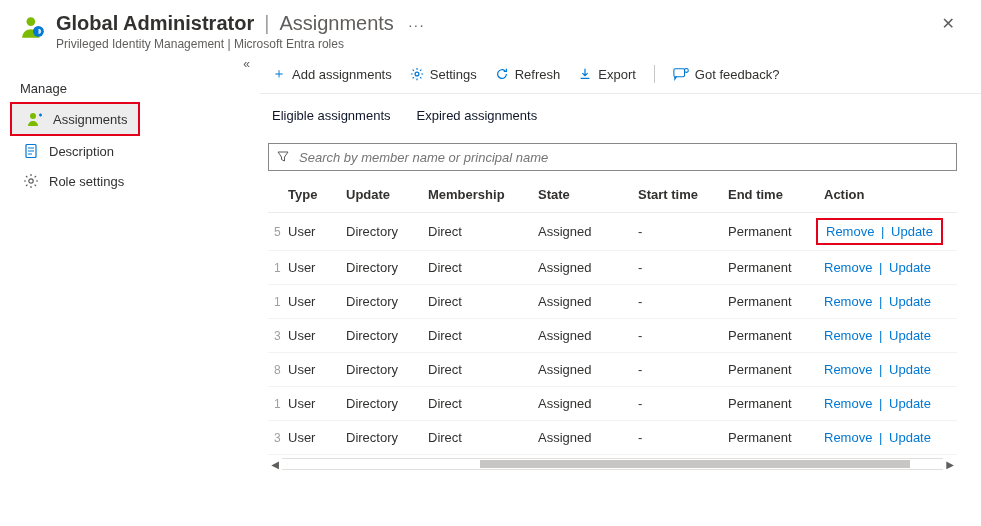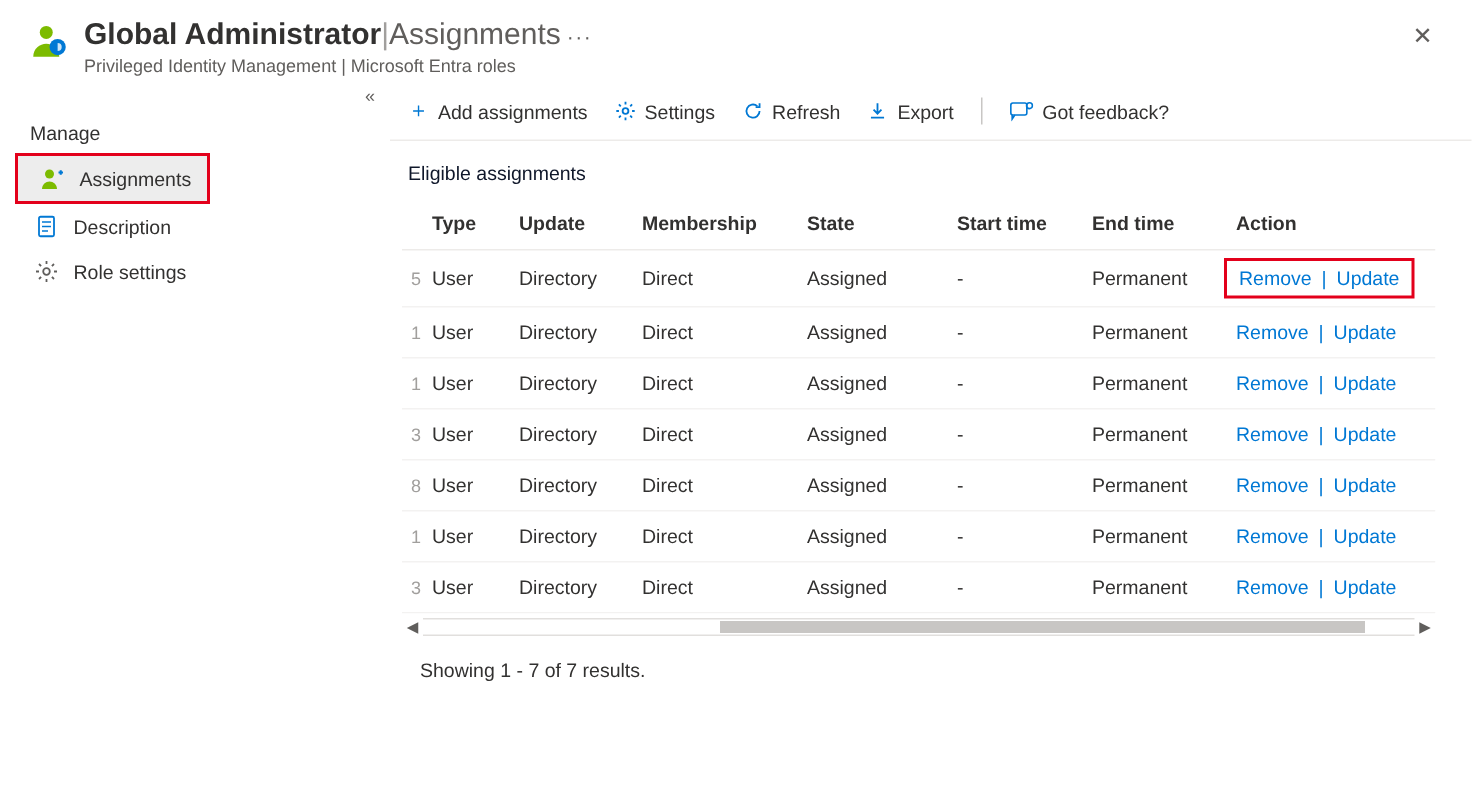--- a/index.html
+++ b/index.html
@@ -18,21 +18,21 @@
     align-items: flex-start;
     padding: 12px 20px 4px 20px;
   }
   .header-icon {
     width: 26px; height: 26px;
     margin-right: 10px;
     margin-top: 2px;
     flex-shrink: 0;
   }
   .header-titles { flex: 1; }
-  .title-line { display: flex; align-items: baseline; }
+  .title-line { display: flex; align-items: baseline; gap: 10px; }
   .title-main { font-size: 20px; font-weight: 600; color: #323130; }
   .title-sep { font-size: 20px; color: #a19f9d; font-weight: 300; }
   .title-sub { font-size: 20px; color: #605e5c; font-weight: 400; }
   .title-dots { color: #605e5c; letter-spacing: 1px; font-size: 14px; padding-left: 4px; }
   .breadcrumb {
     font-size: 12px;
     color: #605e5c;
     margin-top: 2px;
   }
   .close-x {
@@ -296,22 +296,31 @@
               <path d="M4 10l-2 3v-3" fill="none" stroke="#0078d4" stroke-width="1.2"></path>
               <circle cx="15" cy="3" r="2.2" fill="none" stroke="#0078d4" stroke-width="1.2"></circle>
             </svg>
         </span>
         <span>Got feedback?</span>
       </div>
     </div>
 
     <div class="tabs" id="tabs-container">
         <div class="tab">Eligible assignments</div>
-      </div>
-
+        <div class="tab">Expired assignments</div>
+      </div>
+
+    <div class="search-box">
+      <span>
+        <svg width="12" height="12" viewBox="0 0 12 12">
+            <path d="M1 1h10L7.5 6v4l-3-1.5V6z" fill="none" stroke="#605e5c" stroke-width="1"></path>
+          </svg>
+      </span>
+      <input type="text" placeholder="Search by member name or principal name" style="">
+    </div>
 
     <div class="table-wrap">
       <table class="grid">
         <thead>
             <tr id="header-row">
               <th class="col-idx"></th>
               <th style="width: 58px;">Type</th>
               <th style="width: 82px;">Update</th>
               <th style="width: 110px; margin-left: 28px;">Membership</th>
               <th style="width: 100px;">State</th>
@@ -396,15 +405,14 @@
     </div>
 
     <div class="h-scroll">
       <div class="arrow">◀</div>
       <div class="track">
           <div class="thumb"></div>
         </div>
       <div class="arrow">▶</div>
     </div>
 
-    <div class="result-count">Showing 1 - 7 of 7 results.</div>
   </div>
 </div>
 
 </body></html>

